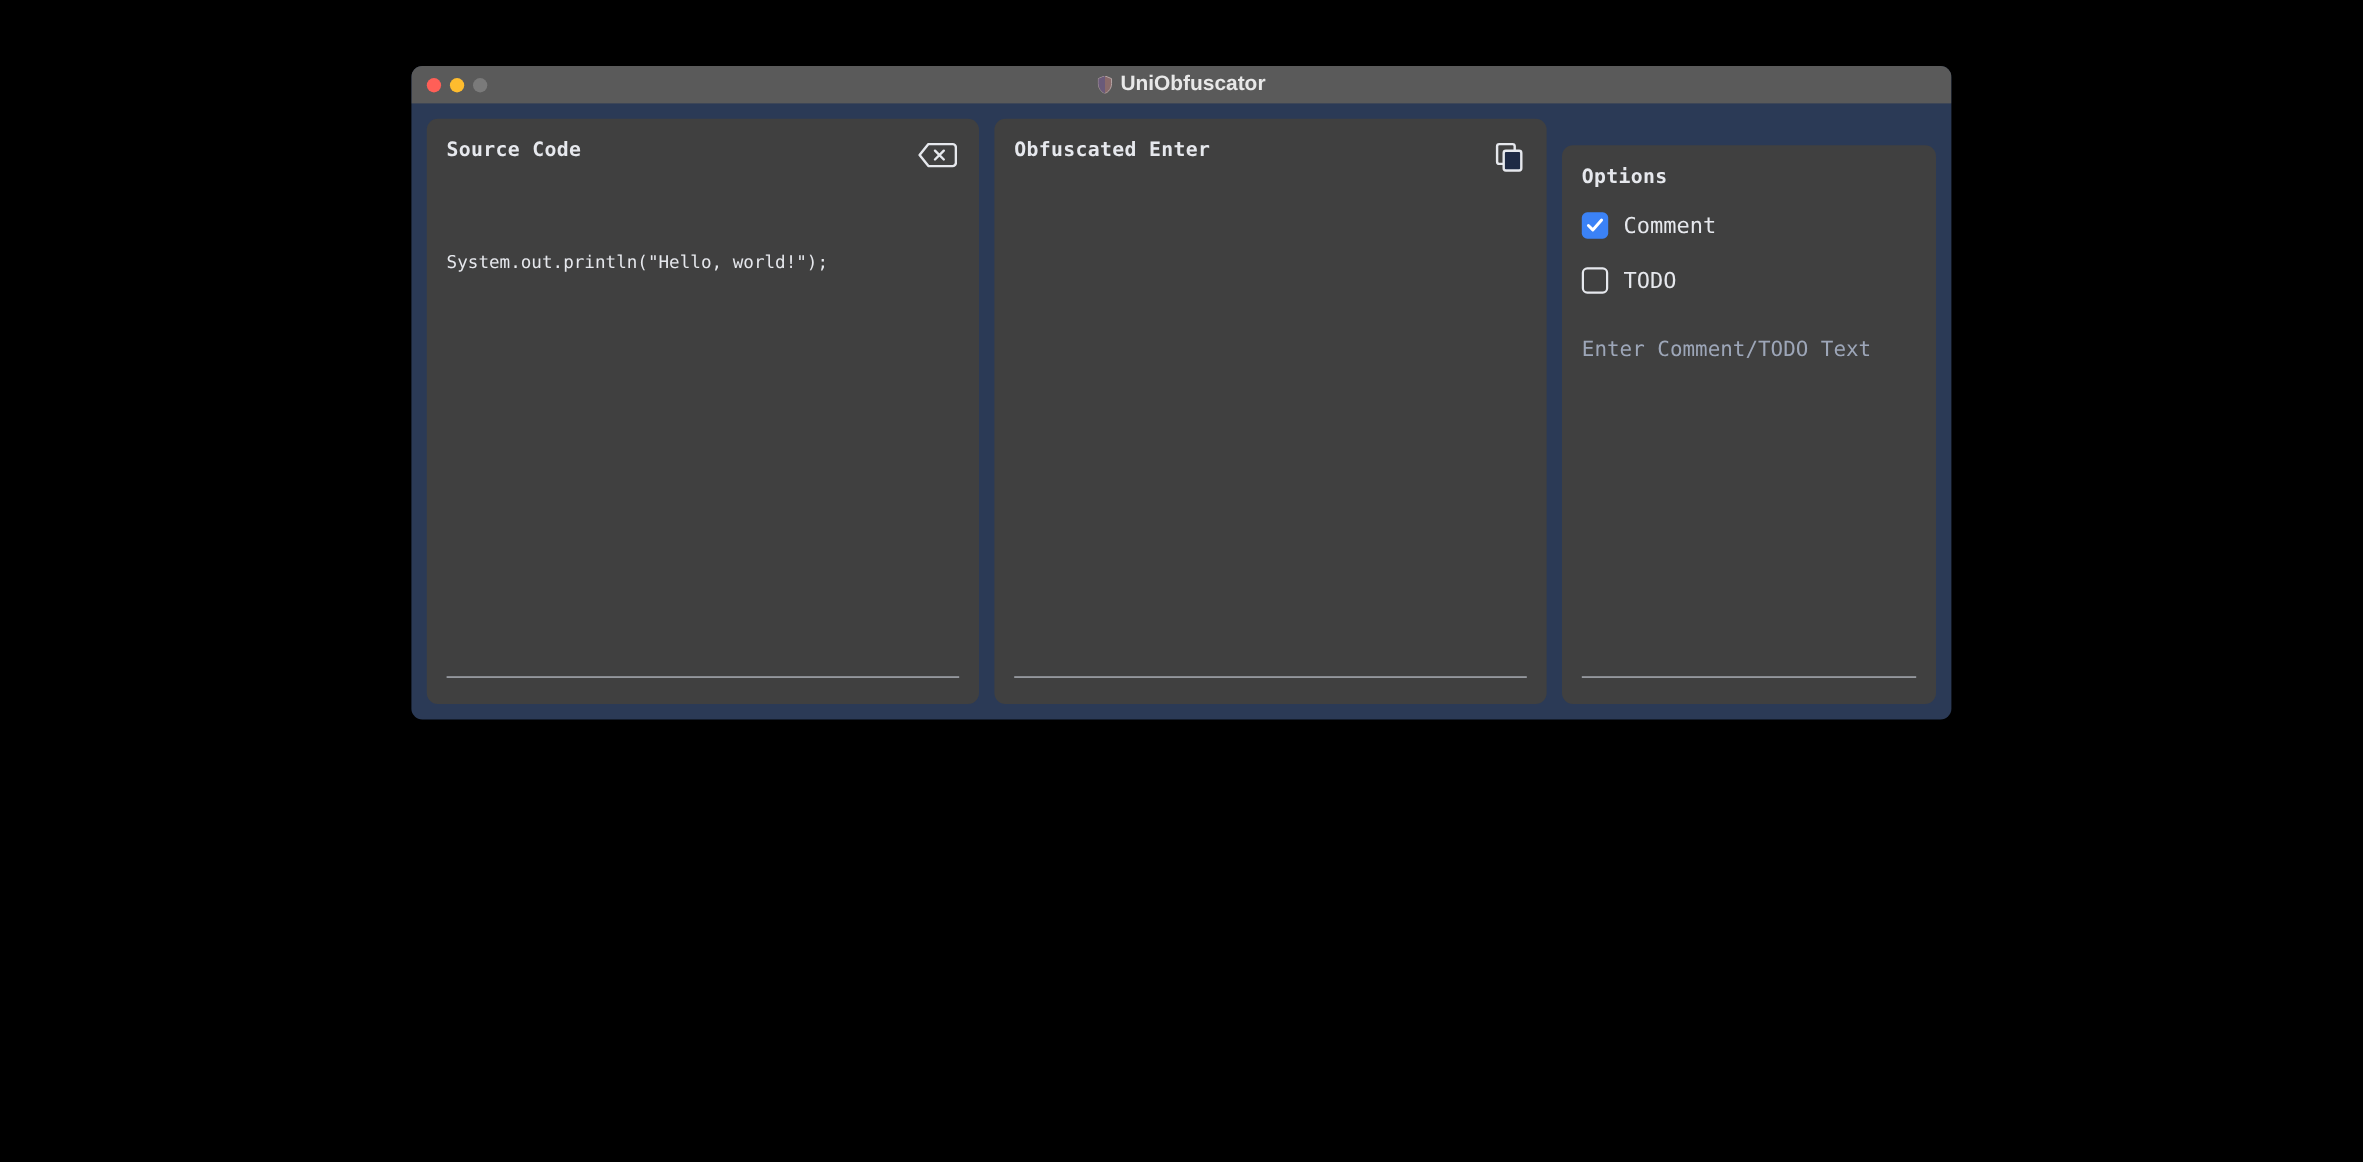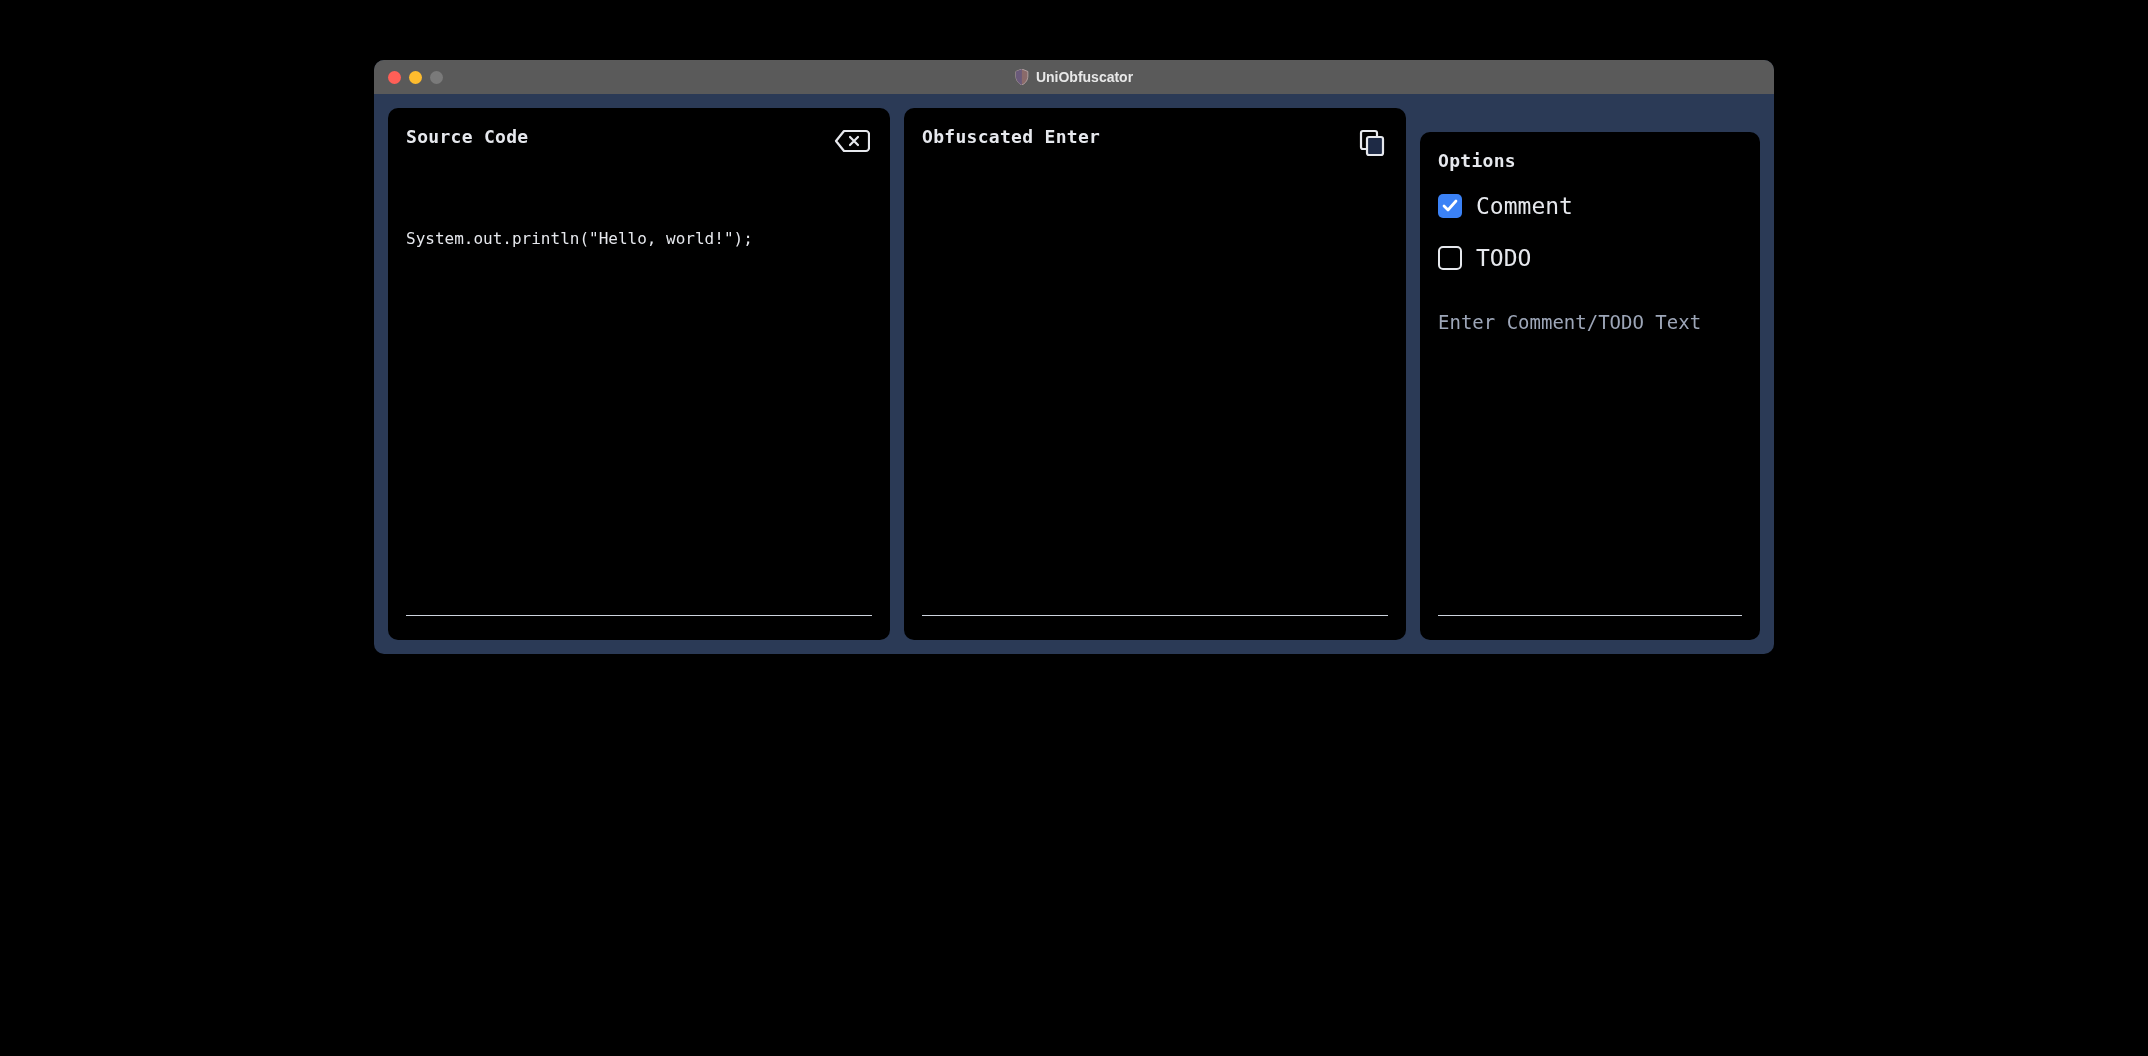--- a/index.html
+++ b/index.html
@@ -53,37 +53,37 @@
     
     .title-center {
       position: absolute;
       left: 50%;
       transform: translateX(-50%);
       display: flex;
       align-items: center;
       gap: 7px;
       color: #e8e8e8;
       font-family: -apple-system, BlinkMacSystemFont, 'Segoe UI', sans-serif;
-      font-size: 14px;
+      font-size: 19px;
       font-weight: 600;
     }
     
     .shield-icon {
       display: inline-flex;
     }
     
     .content {
       display: flex;
       gap: 14px;
       padding: 14px;
       height: 560px;
     }
     
     .panel {
-      background: #000000;
+      background: #404040;
       border-radius: 10px;
       padding: 18px 18px 24px 18px;
       display: flex;
       flex-direction: column;
       position: relative;
     }
     
     .panel-source { flex: 1; }
     .panel-obfuscated { flex: 1; }
     .panel-options { flex: 0 0 340px; margin-top: 24px; }
@@ -135,21 +135,21 @@
       flex-direction: column;
       gap: 26px;
       margin-bottom: 40px;
     }
     
     .option-row {
       display: flex;
       align-items: center;
       gap: 14px;
       color: #e6e8ed;
-      font-size: 23px;
+      font-size: 20px;
       cursor: pointer;
     }
     
     .checkbox {
       width: 24px;
       height: 24px;
       border-radius: 5px;
       display: flex;
       align-items: center;
       justify-content: center;

